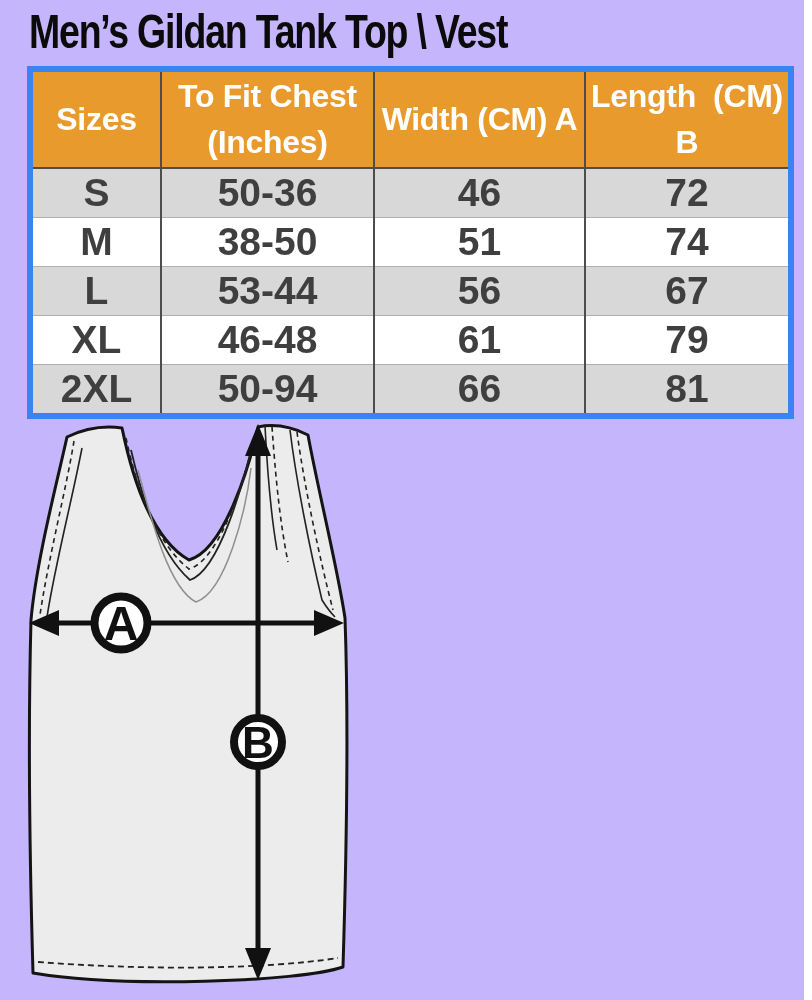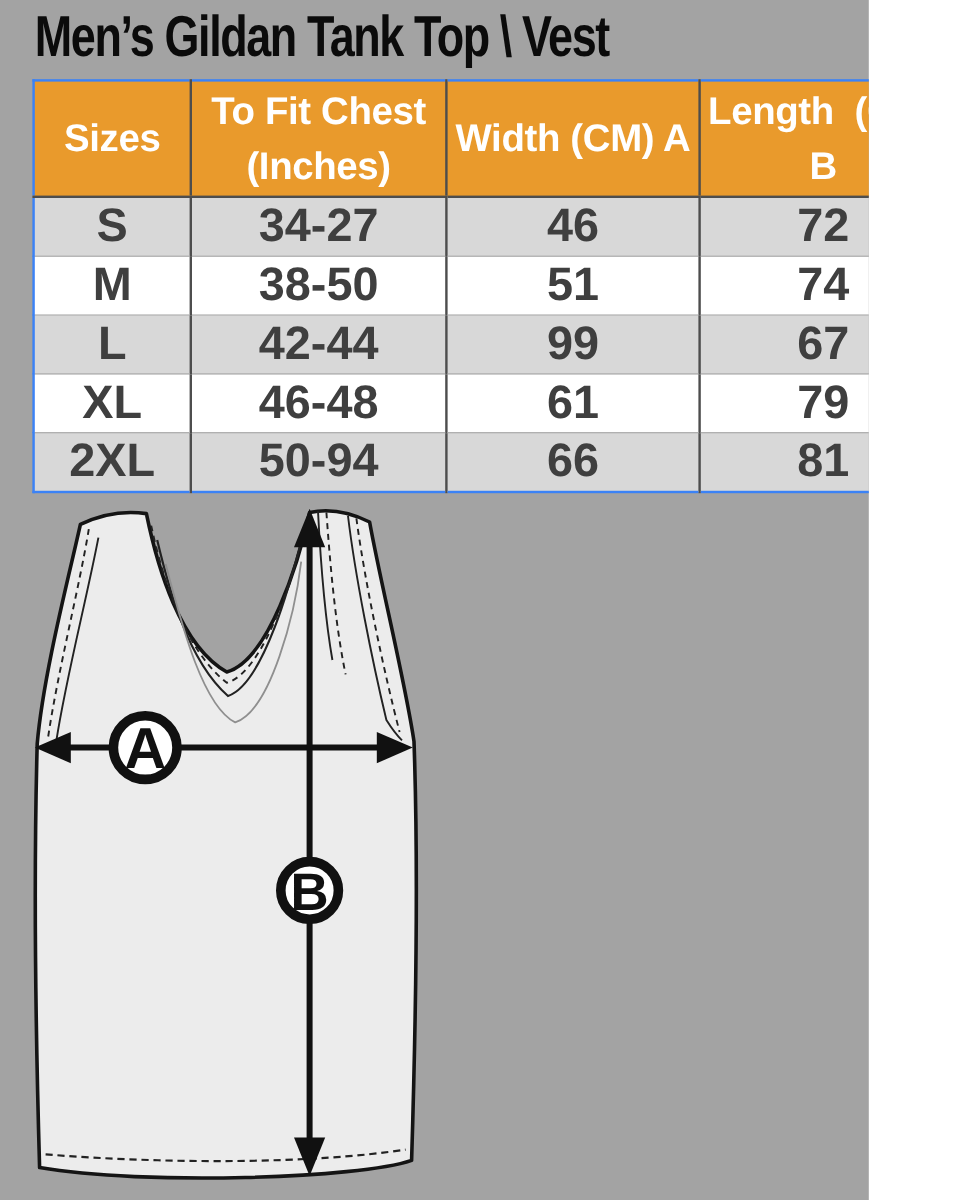--- a/index.html
+++ b/index.html
@@ -1,29 +1,29 @@
 <!DOCTYPE html>
 <html><head>
 <meta charset="utf-8">
 <style>
   html,body{margin:0;padding:0;background:#ffffff;}
   .canvas{
-    position:relative;width:724px;height:1000px;background:#a3a3a3;overflow:hidden;
+    position:relative;width:804px;height:1000px;background:#c4b5fd;overflow:hidden;
     font-family:"Liberation Sans",sans-serif;
   }
   .page-title{
     position:absolute;left:29px;top:6px;margin:0;
     font-size:48px;font-weight:700;letter-spacing:-1.5px;line-height:52px;
     color:#0b0b0b;white-space:nowrap;
     transform:scaleX(0.78);transform-origin:0 50%;
   }
   table.size-chart{
     position:absolute;left:27px;top:66px;width:761px;
     border-collapse:collapse;table-layout:fixed;
-    border:2px solid #3b82f6;
+    border:6px solid #3b82f6;
   }
   table.size-chart th{
     background:#e99a2c;color:#ffffff;font-weight:700;font-size:32px;line-height:1.42;
     height:95px;text-align:center;vertical-align:middle;white-space:pre-wrap;
     border-left:2px solid #4d4d4d;border-bottom:2px solid #4d4d4d;
     padding:0 2px;letter-spacing:-0.3px;
   }
   table.size-chart th:first-child{border-left:none;}
   table.size-chart td{
     font-size:39px;font-weight:700;color:#3f3f3f;text-align:center;vertical-align:middle;
@@ -57,34 +57,34 @@
       <tr>
         <th>Sizes</th>
         <th>To Fit Chest (Inches)</th>
         <th>Width (CM) A</th>
         <th>Length  (CM) B</th>
       </tr>
     </thead>
     <tbody>
       <tr class="shaded">
         <td>S</td>
-        <td>34-27</td>
+        <td>50-36</td>
         <td>46</td>
         <td>72</td>
       </tr>
       <tr>
         <td>M</td>
         <td>38-50</td>
         <td>51</td>
         <td>74</td>
       </tr>
       <tr class="shaded">
         <td>L</td>
-        <td>42-44</td>
-        <td>99</td>
+        <td>53-44</td>
+        <td>56</td>
         <td>67</td>
       </tr>
       <tr>
         <td>XL</td>
         <td>46-48</td>
         <td>61</td>
         <td>79</td>
       </tr>
       <tr class="shaded">
         <td>2XL</td>

